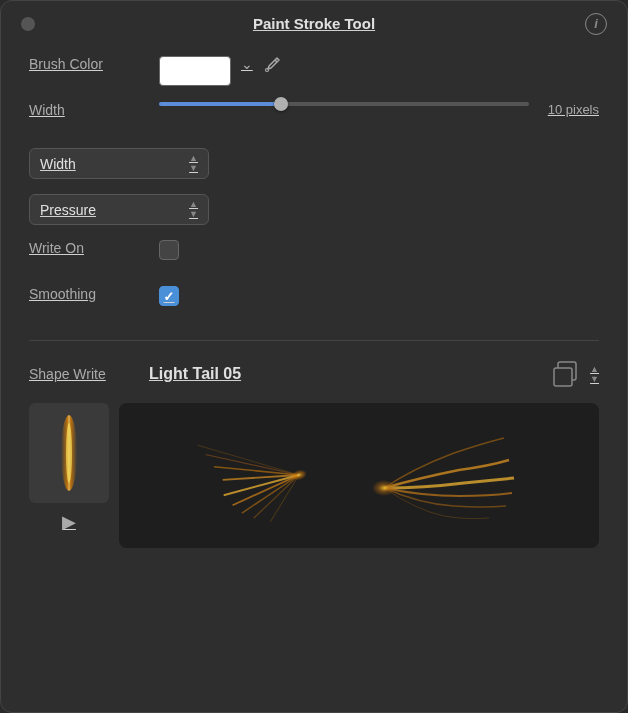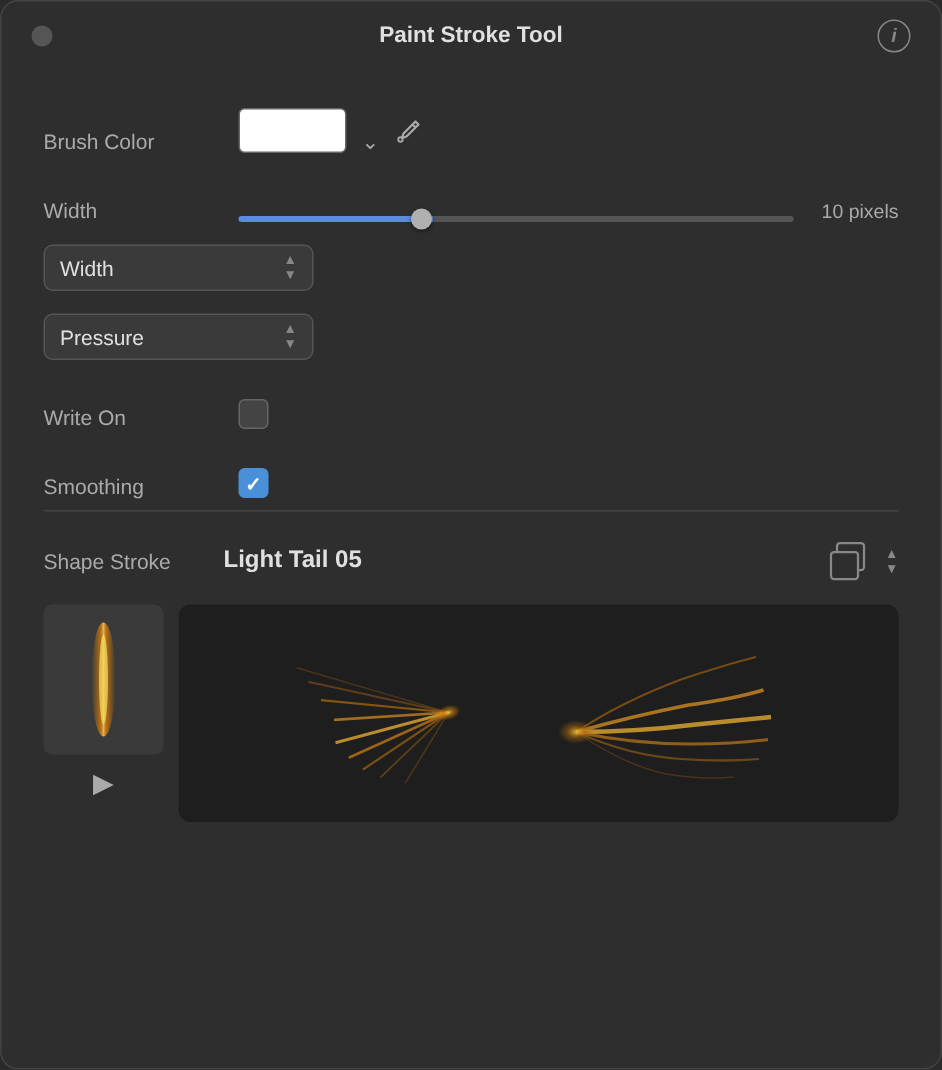--- a/index.html
+++ b/index.html
@@ -12,20 +12,21 @@
       overflow: hidden;
     }
     .window {
       width: 628px;
       height: 713px;
       background: #2e2e2e;
       border-radius: 12px;
       border: 1px solid #444;
       display: flex;
       flex-direction: column;
+      text-decoration: underline;
     }
     .titlebar {
       display: flex;
       align-items: center;
       justify-content: center;
       padding: 14px 20px;
       position: relative;
       flex-shrink: 0;
     }
     .titlebar-title {
@@ -62,21 +63,21 @@
       cursor: pointer;
     }
     .content {
       padding: 10px 28px 20px 28px;
       display: flex;
       flex-direction: column;
       gap: 0;
     }
     .row {
       display: flex;
-      align-items: flex-end;
+      align-items: flex-start;
       min-height: 46px;
       gap: 10px;
     }
     .label {
       font-size: 14px;
       color: #aaa;
       width: 120px;
       flex-shrink: 0;
     }
     
@@ -321,21 +322,21 @@
     <div class="row">
       <span class="label">Smoothing</span>
       <div class="checkbox-custom checked">
         <span class="checkmark">✓</span>
       </div>
     </div>
 
     <div class="divider"></div>
 
     <div class="shape-style-row">
-      <span class="shape-style-label">Shape Stroke</span>
+      <span class="shape-style-label">Shape Write</span>
       <span class="shape-style-name">Light Tail 05</span>
       <div class="shape-style-controls">
         <div style="position:relative; width:30px; height:28px; cursor:pointer;">
           <svg width="30" height="28" viewBox="0 0 30 28">
             <rect x="6" y="2" width="18" height="18" rx="2" stroke="#888" stroke-width="1.5" fill="none"></rect>
             <rect x="2" y="8" width="18" height="18" rx="2" stroke="#888" stroke-width="1.5" fill="#2e2e2e"></rect>
           </svg>
         </div>
         <div class="stepper" style="margin-left:2px;">
           <span>▲</span>

